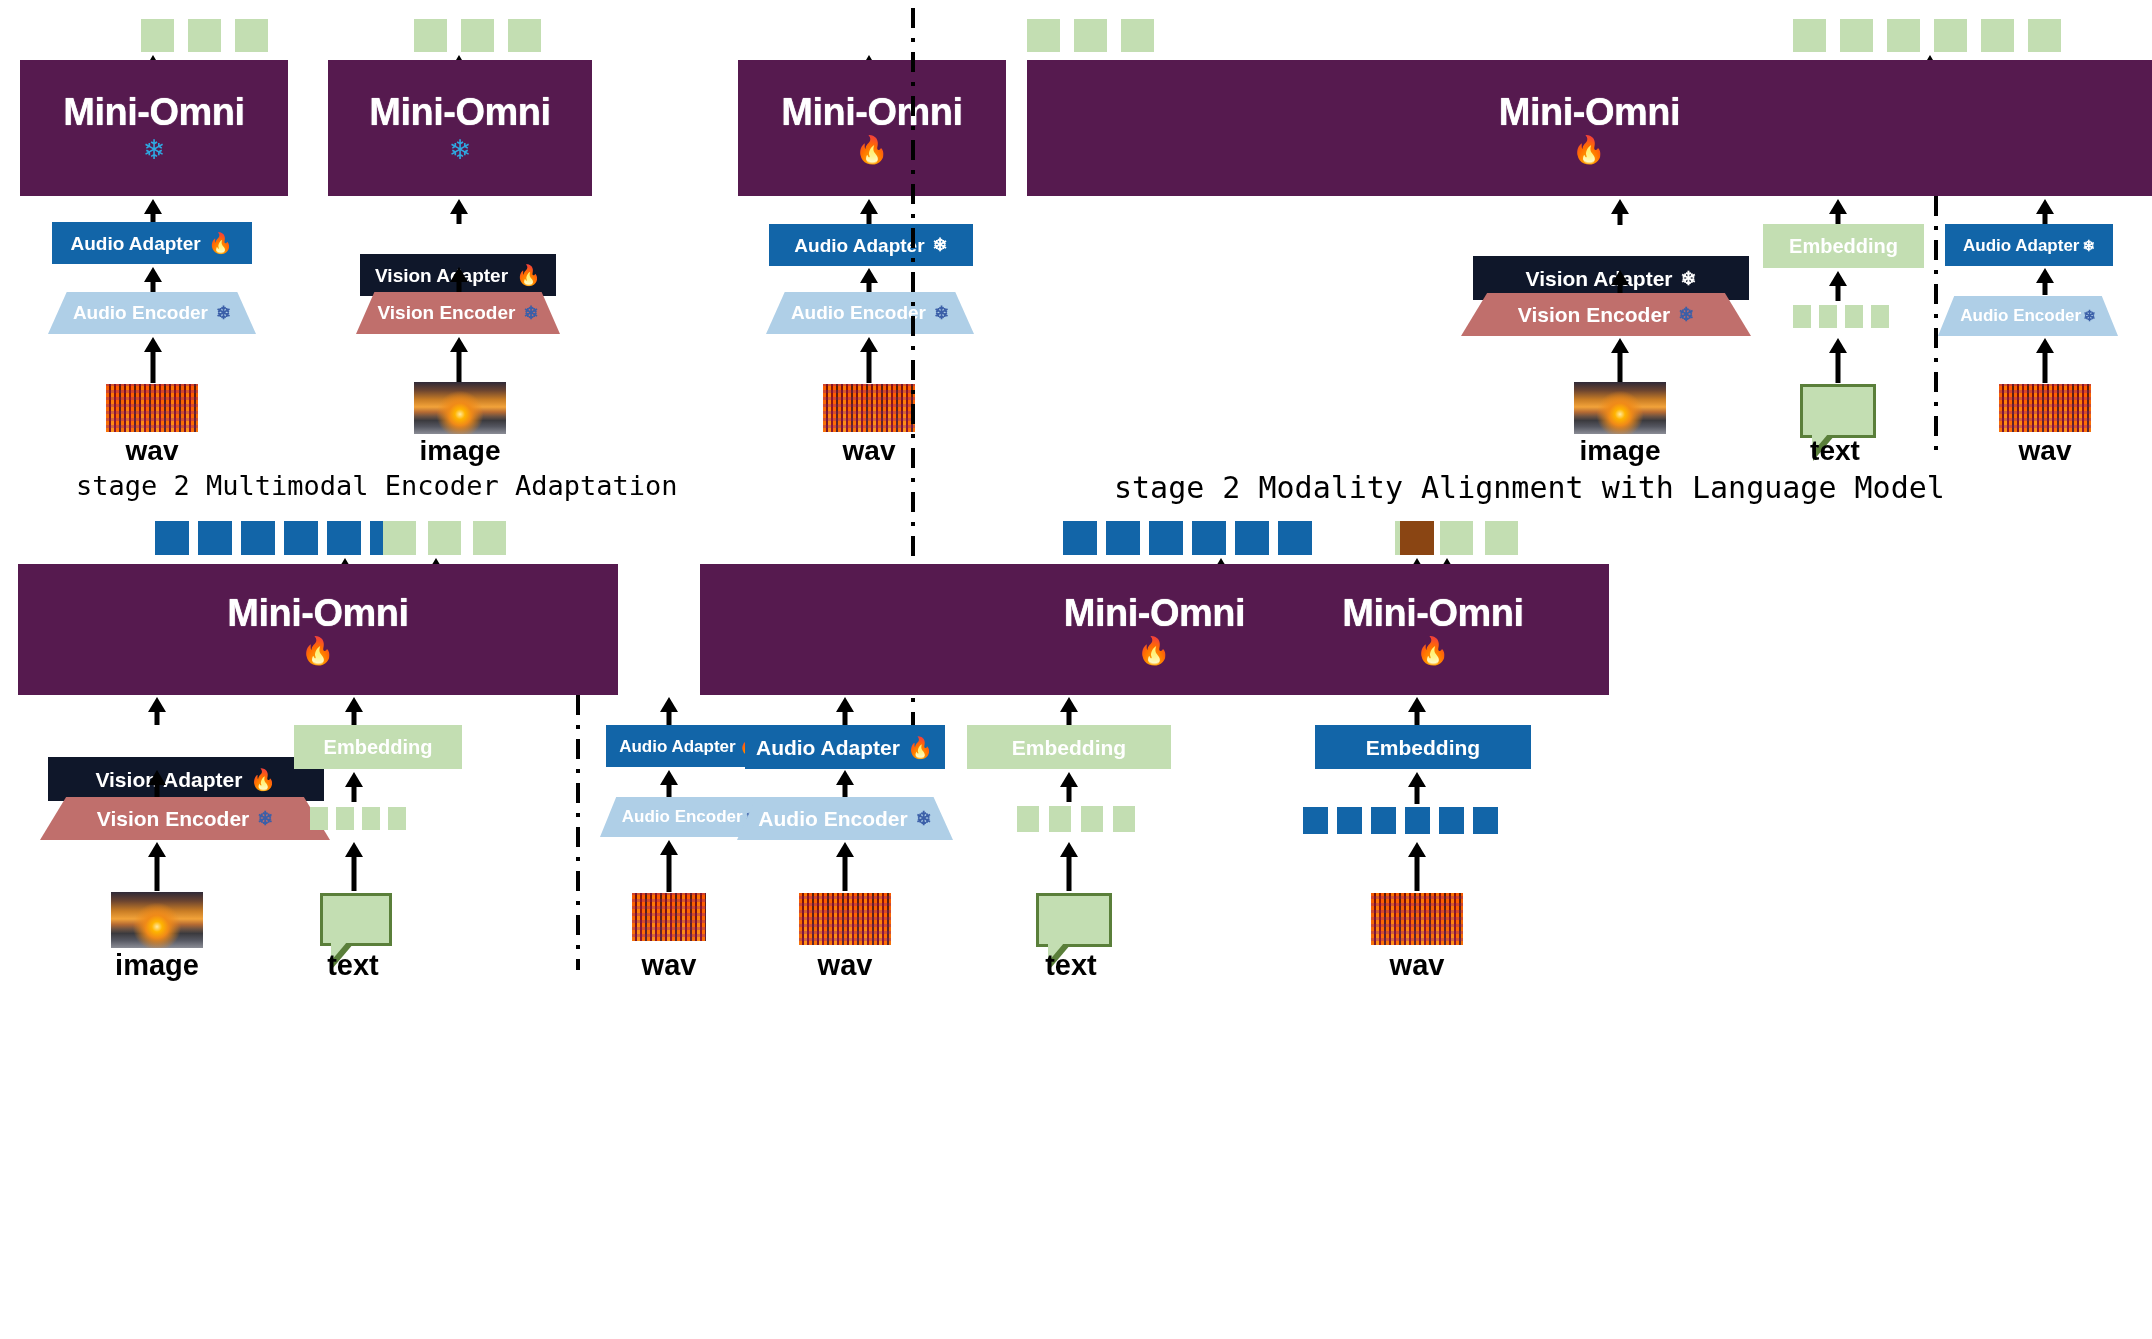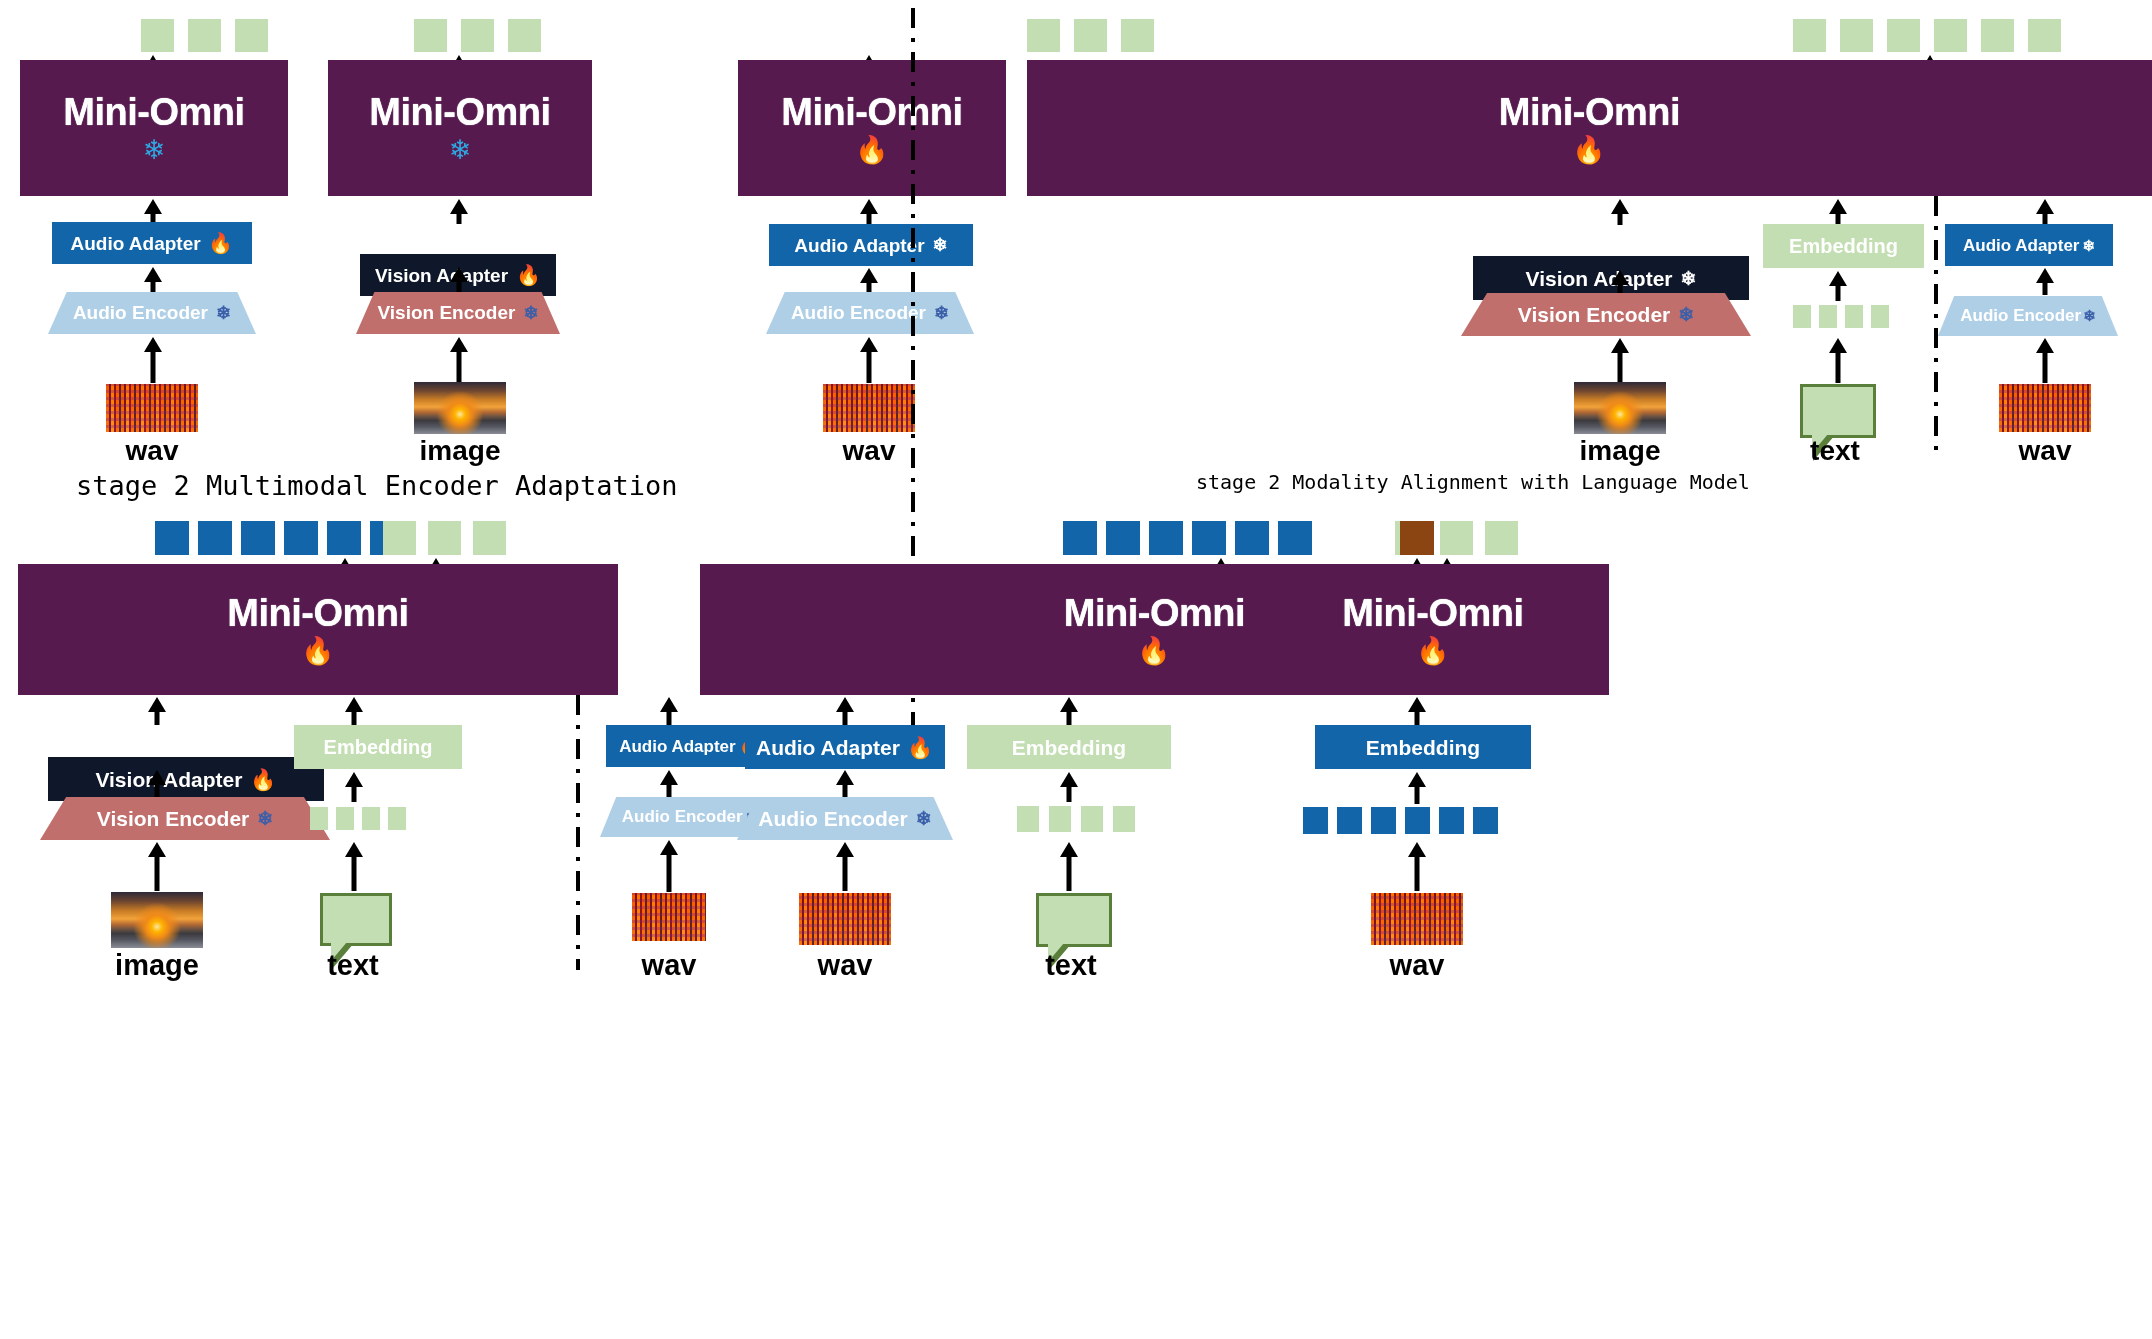--- a/index.html
+++ b/index.html
@@ -314,21 +314,21 @@
   <span class="lbl" style="font-size:17px;">Audio Encoder</span>
   <span class="badge snow-dark" style="font-size:15px;">❄</span>
 </div>
 <div class="arrow" style="left:2036px;top:338px;width:18px;height:45px;">
   <div class="head"></div>
       <div class="shaft" style="height:36px;"></div>
 </div>
 <div class="spec" style="left:1999px;top:384px;width:92px;height:48px;"></div>
 <div class="cap" style="left:1975px;top:437px;width:140px;font-size:28px;">wav</div>
 
-<div class="stage-label" style="left:1196px;top:470px;font-size:20px;">stage 2 Modality Alignment with Language Model</div>
+<div class="stage-label" style="left:1114px;top:470px;font-size:30px;">stage 2 Modality Alignment with Language Model</div>
 
 <div class="divider" style="left:911px;top:8px;height:718px;"></div>
 
 <div class="tokrow" style="left:155px;top:521px;gap:9px;">
   <div class="tok" style="width:34px;height:34px;background:#1265A8;"></div>
   <div class="tok" style="width:34px;height:34px;background:#1265A8;"></div>
   <div class="tok" style="width:34px;height:34px;background:#1265A8;"></div>
   <div class="tok" style="width:34px;height:34px;background:#1265A8;"></div>
   <div class="tok" style="width:34px;height:34px;background:#1265A8;"></div>
   <div class="tok" style="width:34px;height:34px;background:#1265A8;"></div>

